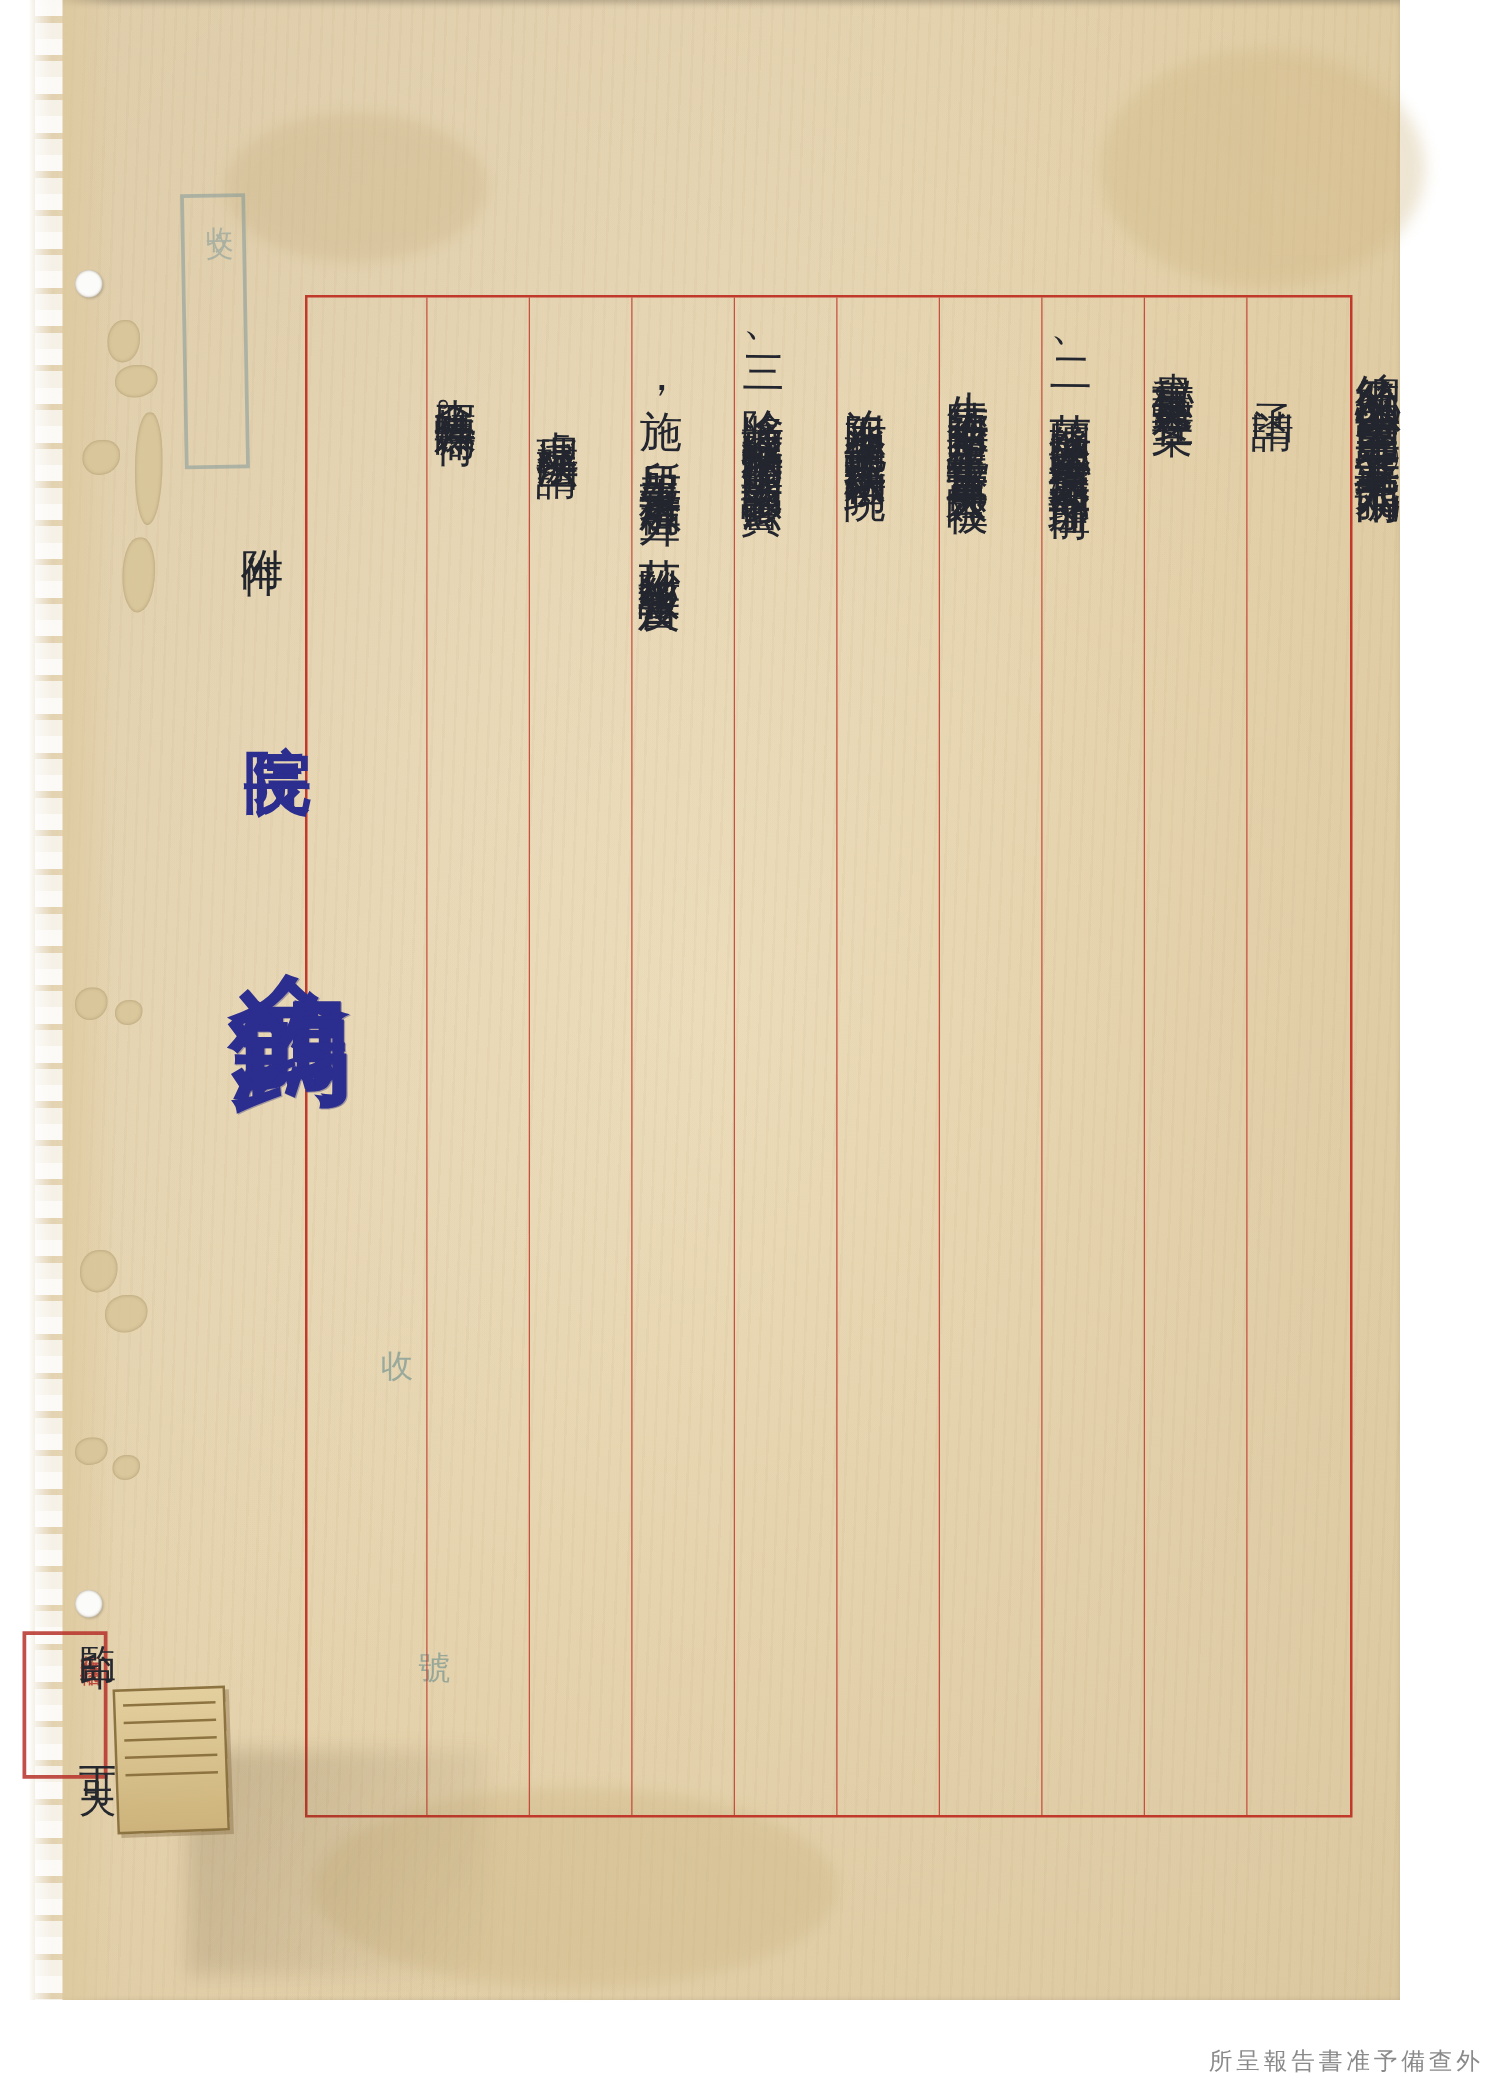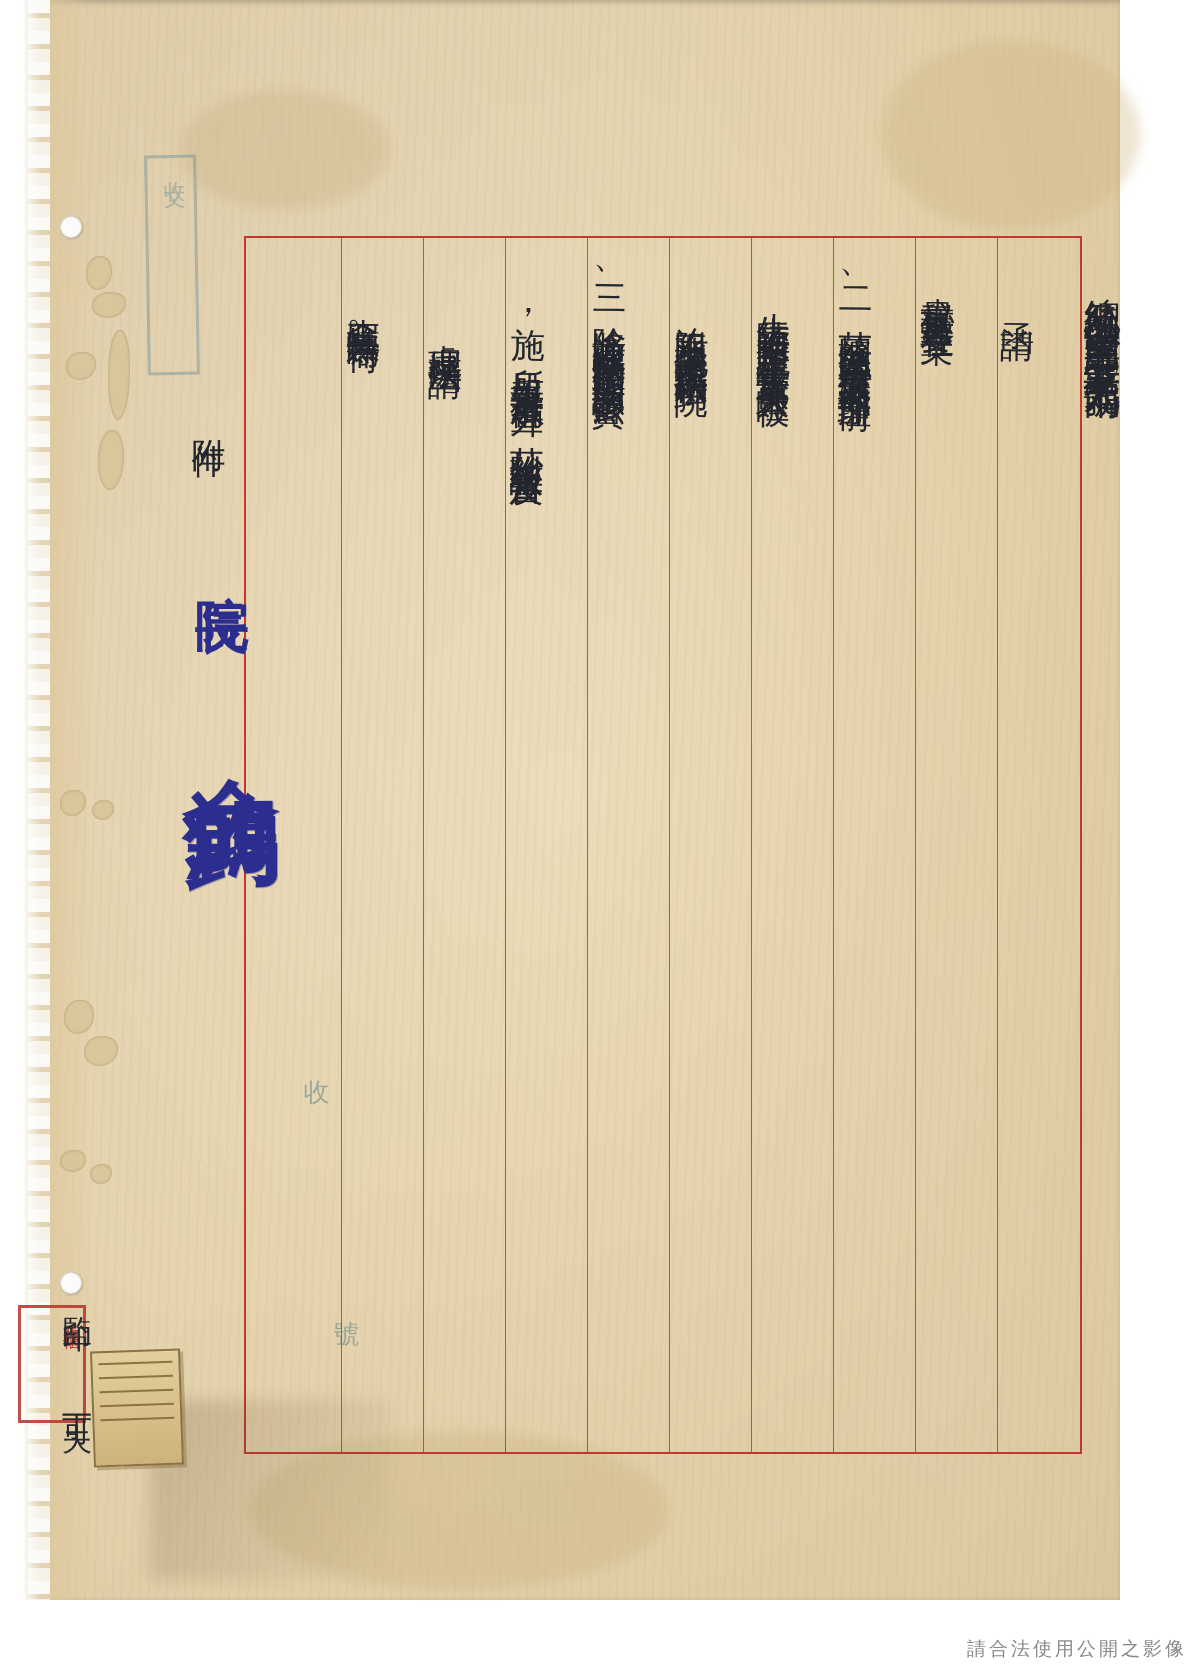--- a/index.html
+++ b/index.html
@@ -324,15 +324,15 @@
 
   <div class="sig-title" style="left:186px; top:552px;">院長</div>
   <div class="sig-name" style="left:168px; top:700px;">俞鴻鈞</div>
 
   <div class="shadow-wedge"></div>
   <div class="red-seal">行政院印信</div>
   <div class="book-icon"></div>
   <div class="seal-label">監印</div>
   <div class="seal-label2">丁可夫</div>
 
-  <div class="footer-note">請合法使用公開之影像</div>
+  <div class="footer-note">所呈報告書准予備查外</div>
 
 </div>
 
 </body></html>

